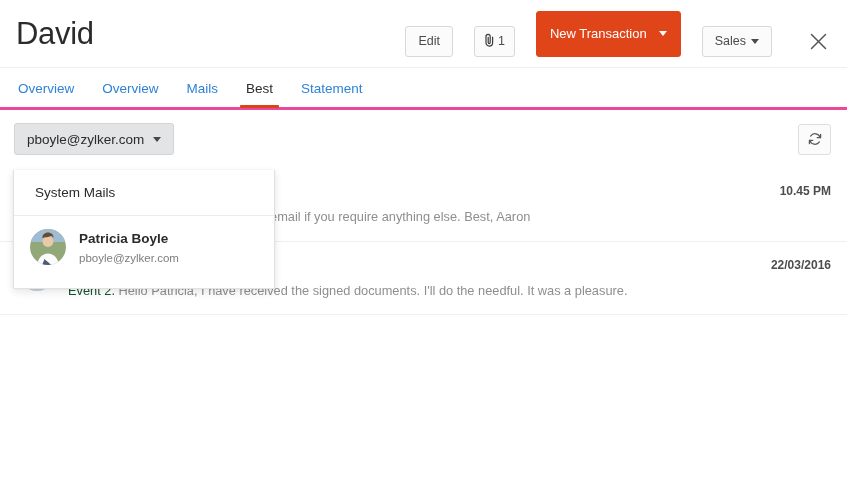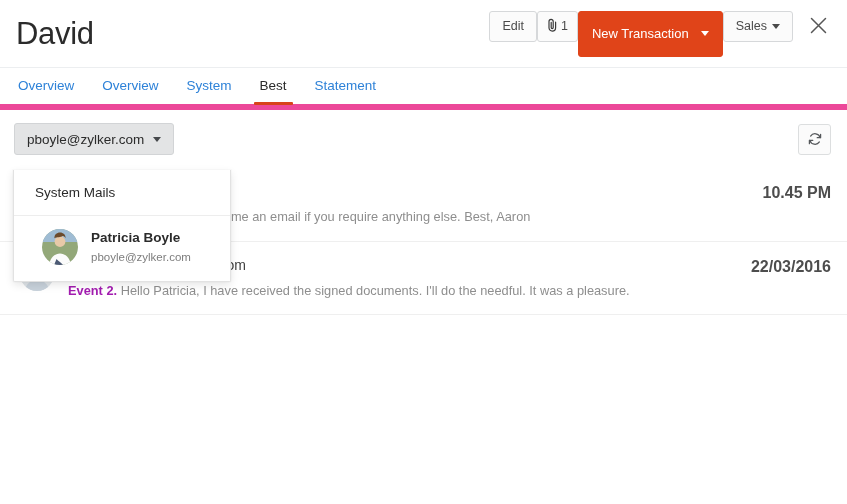--- a/index.html
+++ b/index.html
@@ -31,22 +31,22 @@
     font-size: 31px;
     font-weight: 400;
     color: #2b2b2b;
     letter-spacing: -0.3px;
     line-height: 1;
     padding-left: 2px;
   }
   .header-actions {
     margin-left: auto;
     display: flex;
-    align-items: flex-start;
-    gap: 0;
+    align-items: flex-end;
+    gap: 21px;
   }
   .btn {
     height: 31px;
     border: 1px solid #d6d8da;
     border-radius: 3px;
     background: #fbfbfb;
     color: #4a4a4a;
     font-size: 12.5px;
     font-family: "Liberation Sans", sans-serif;
     display: inline-flex;
@@ -97,21 +97,21 @@
   }
   .close-btn svg { display: block; }
 
   
   .tabs {
     position: relative;
     height: 42px;
     display: flex;
     align-items: flex-end;
     padding: 0 14px;
-    border-bottom: 6px solid #ec4899;
+    border-bottom: 3px solid #ec4899;
     gap: 0;
   }
   .tab {
     position: relative;
     font-size: 13.5px;
     color: #2e82d8;
     padding: 0 14px 11px 14px;
     cursor: pointer;
     background: transparent;
     border: none;
@@ -198,57 +198,56 @@
   .mail-from { font-weight: bold; color: #2f2f2f; }
   .mail-to-word { color: #8d8d8d; font-size: 12.5px; }
   .mail-to { color: #3f3f3f; }
   .mail-line2 {
     margin-top: 8px;
     font-size: 12.8px;
     color: #8e8e8e;
     line-height: 1.35;
     white-space: nowrap;
   }
-  .mail-snip-lead { font-weight: bold; color: #a21caf; }
+  .mail-snip-lead { font-weight: normal; color: #14532d; }
   .mail-time {
     flex: 0 0 auto;
     margin-left: 14px;
-    font-size: 16px;
+    font-size: 12px;
     font-weight: bold;
     color: #4d4d4d;
     padding-top: 3px;
     white-space: nowrap;
   }
 
   
   .dropdown {
     position: absolute;
     left: 13px;
     top: 170px;
-    width: 218px;
+    width: 262px;
     background: #ffffff;
     border: 1px solid #e2e2e2;
     border-top: none;
     border-radius: 0 0 2px 2px;
     box-shadow: 0 3px 9px rgba(0,0,0,0.10), 0 0 0 1px rgba(0,0,0,0.015);
     z-index: 40;
   }
   .dd-header {
     font-size: 13.5px;
     color: #2b2b2b;
     padding: 15px 16px 15px 21px;
     border-bottom: 1px solid #ededed;
     cursor: pointer;
   }
   .dd-item {
     display: flex;
-    align-items: center;
-    padding: 13px 14px 16px 16px;
-    cursor: pointer;
-    margin-left: 12px;
+    align-items: flex-end;
+    padding: 13px 14px 23px 16px;
+    cursor: pointer;
   }
   .dd-avatar {
     flex: 0 0 auto;
     width: 36px; height: 36px;
     border-radius: 50%;
     overflow: hidden;
     margin-right: 13px;
     background: #cdd6c8;
   }
   .dd-avatar svg { display: block; width: 100%; height: 100%; }
@@ -306,21 +305,21 @@
           </svg>
         </span>
       </button>
 
     </div>
   </div>
 
   <div class="tabs">
     <button class="tab">Overview</button>
     <button class="tab">Overview</button>
-    <button class="tab">System</button>
+    <button class="tab">Mails</button>
     <button class="tab active">Best</button>
     <button class="tab">Statement</button>
   </div>
 
   <div class="toolbar">
     <button class="mail-select">
       <span>pboyle@zylker.com</span>
       <span class="caret"></span>
     </button>
 

